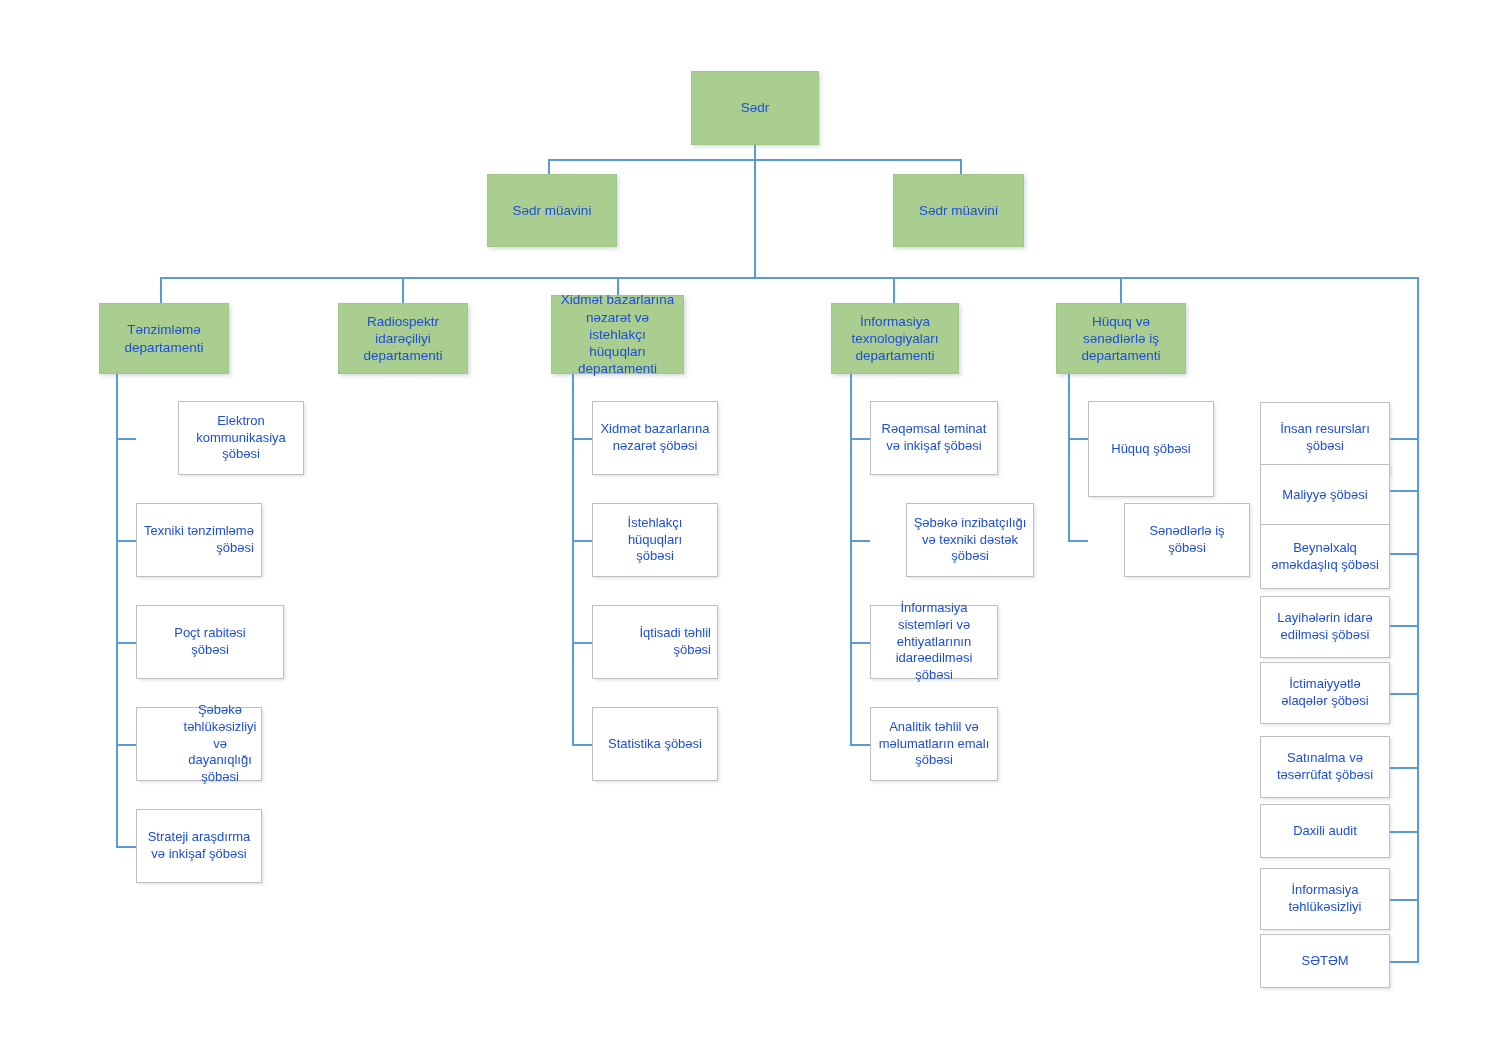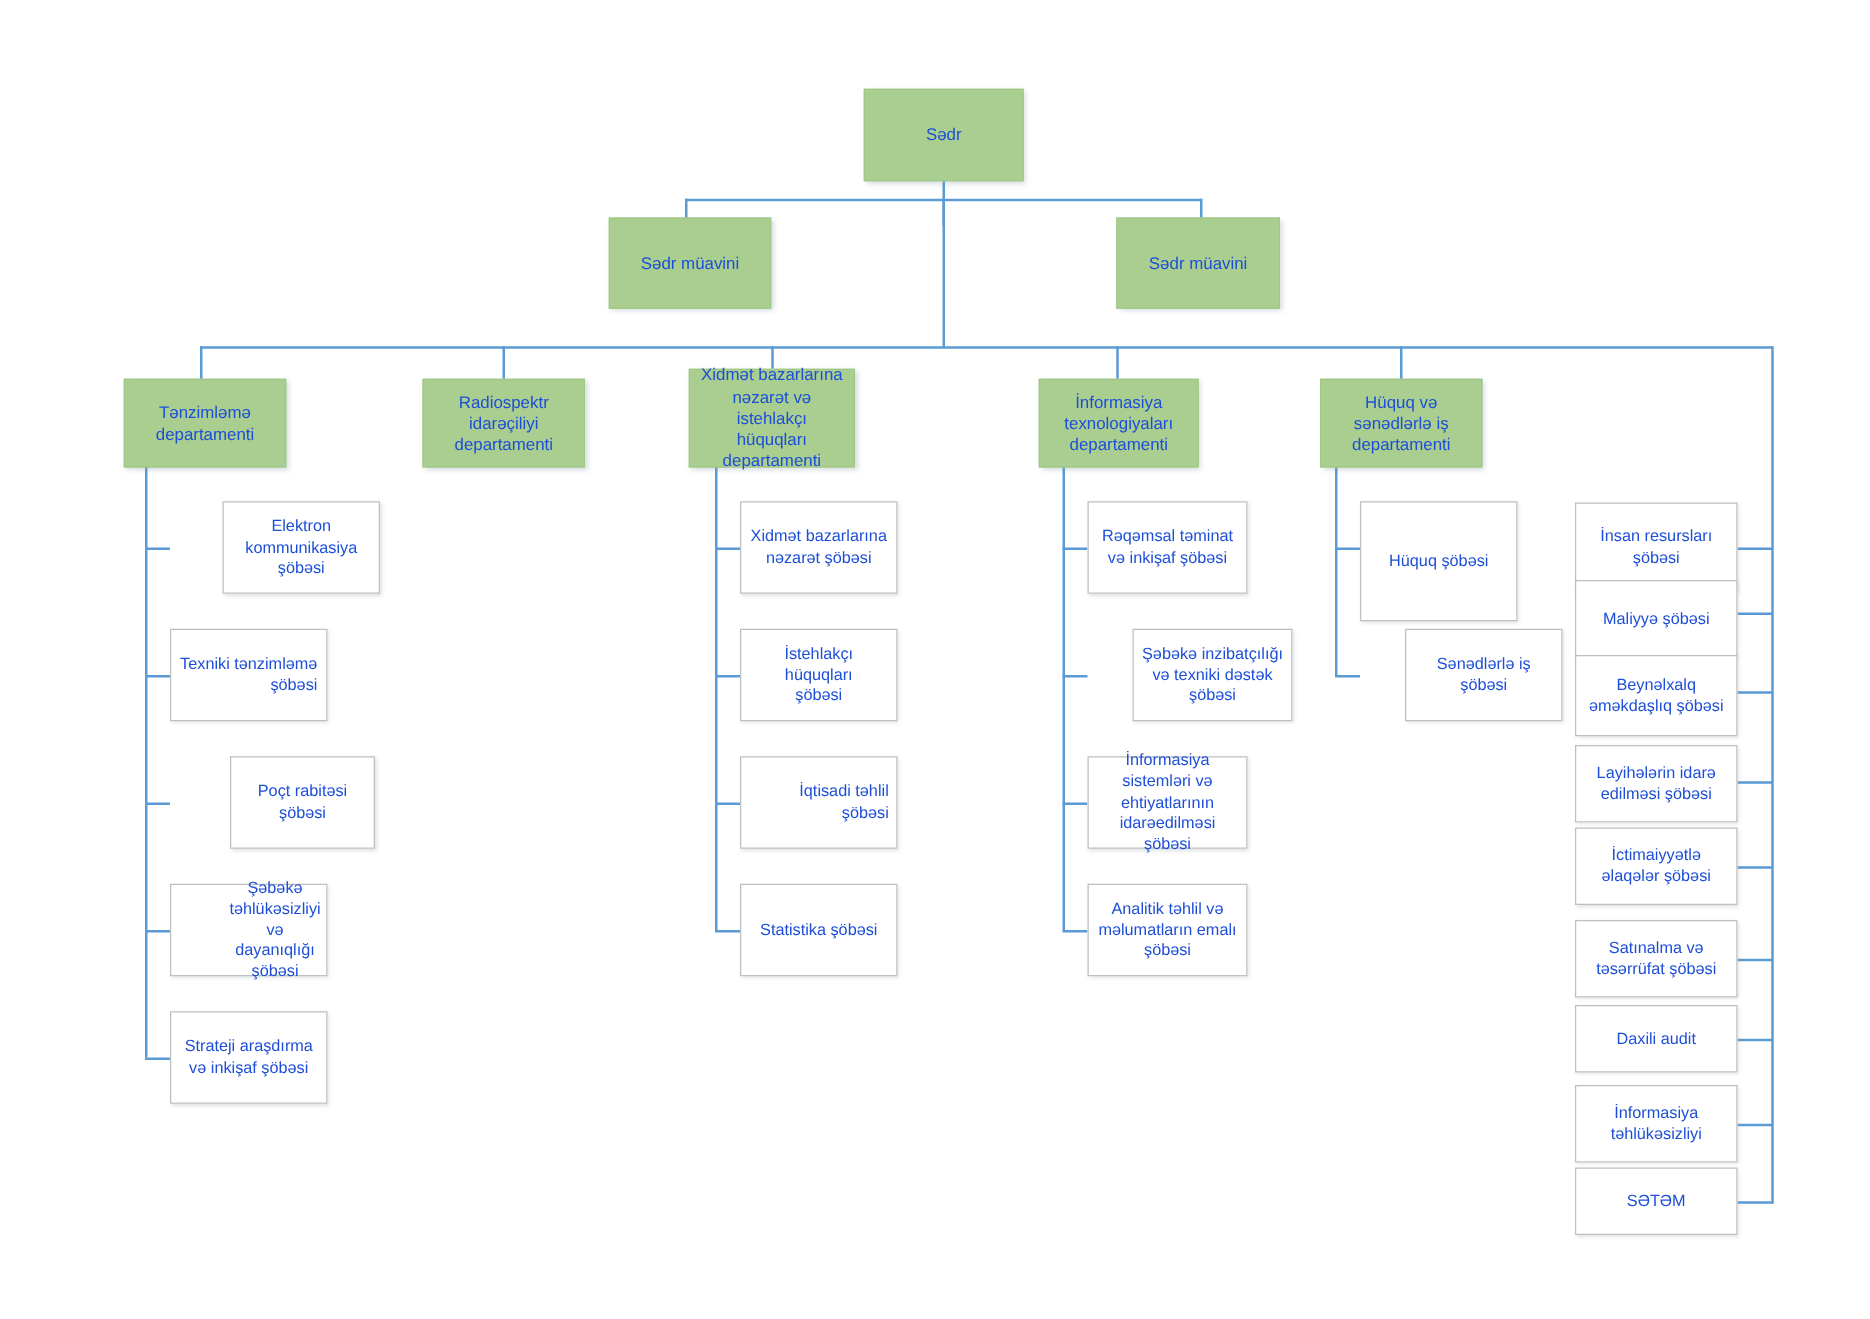--- a/index.html
+++ b/index.html
@@ -151,21 +151,21 @@
 
   <div class="node white" style="left:136px; top:401px; width:126px; height:74px;margin-left:42px;">
     <span class="lbl">Elektron
 kommunikasiya
 şöbəsi</span>
   </div>
   <div class="node white" style="left:136px; top:503px; width:126px; height:74px;text-align:right;">
     <span class="lbl">Texniki tənzimləmə
 şöbəsi</span>
   </div>
-  <div class="node white" style="left:136px; top:605px; width:116px; height:74px;margin-left:48px;">
+  <div class="node white" style="left:136px; top:605px; width:148px; height:74px;">
     <span class="lbl">Poçt rabitəsi
 şöbəsi</span>
   </div>
   <div class="node white" style="left:136px; top:707px; width:126px; height:74px;padding-left:42px;">
     <span class="lbl">Şəbəkə
 təhlükəsizliyi və
 dayanıqlığı şöbəsi</span>
   </div>
   <div class="node white" style="left:136px; top:809px; width:126px; height:74px;">
     <span class="lbl">Strateji araşdırma

